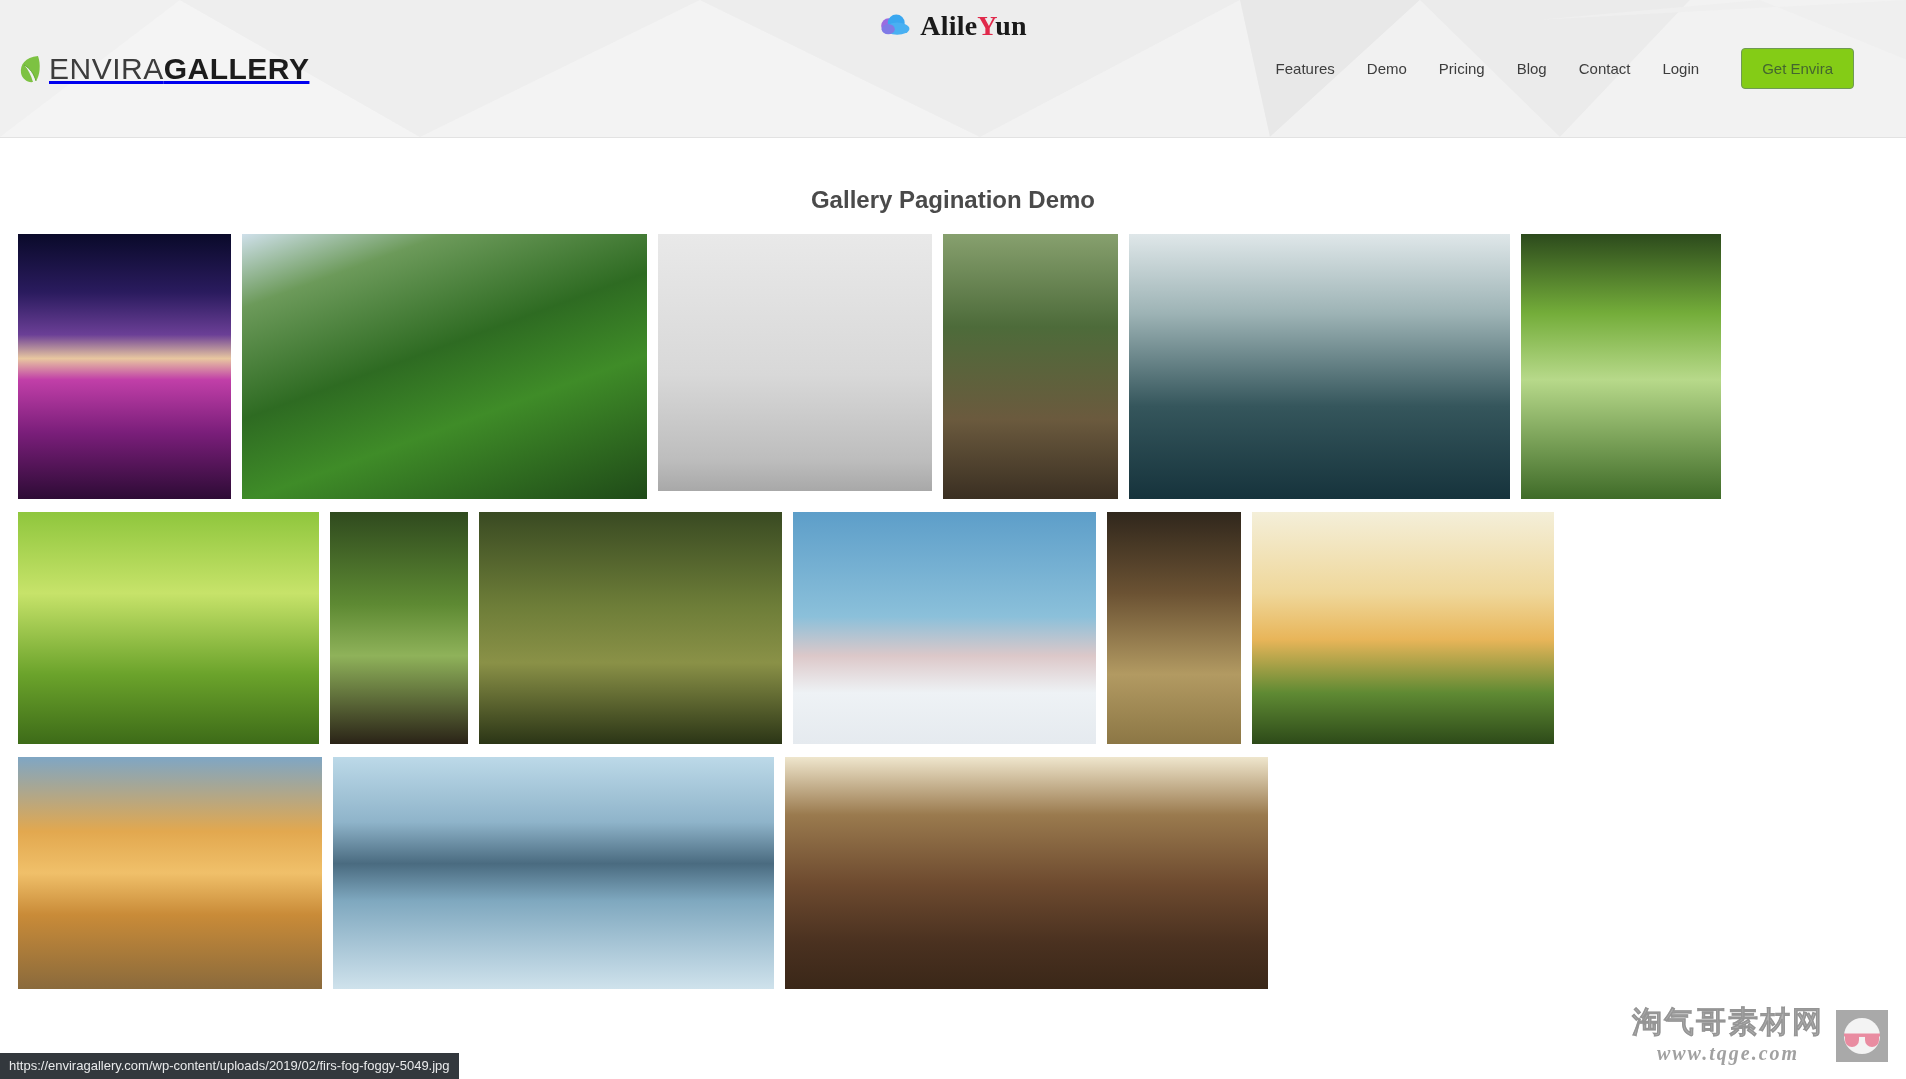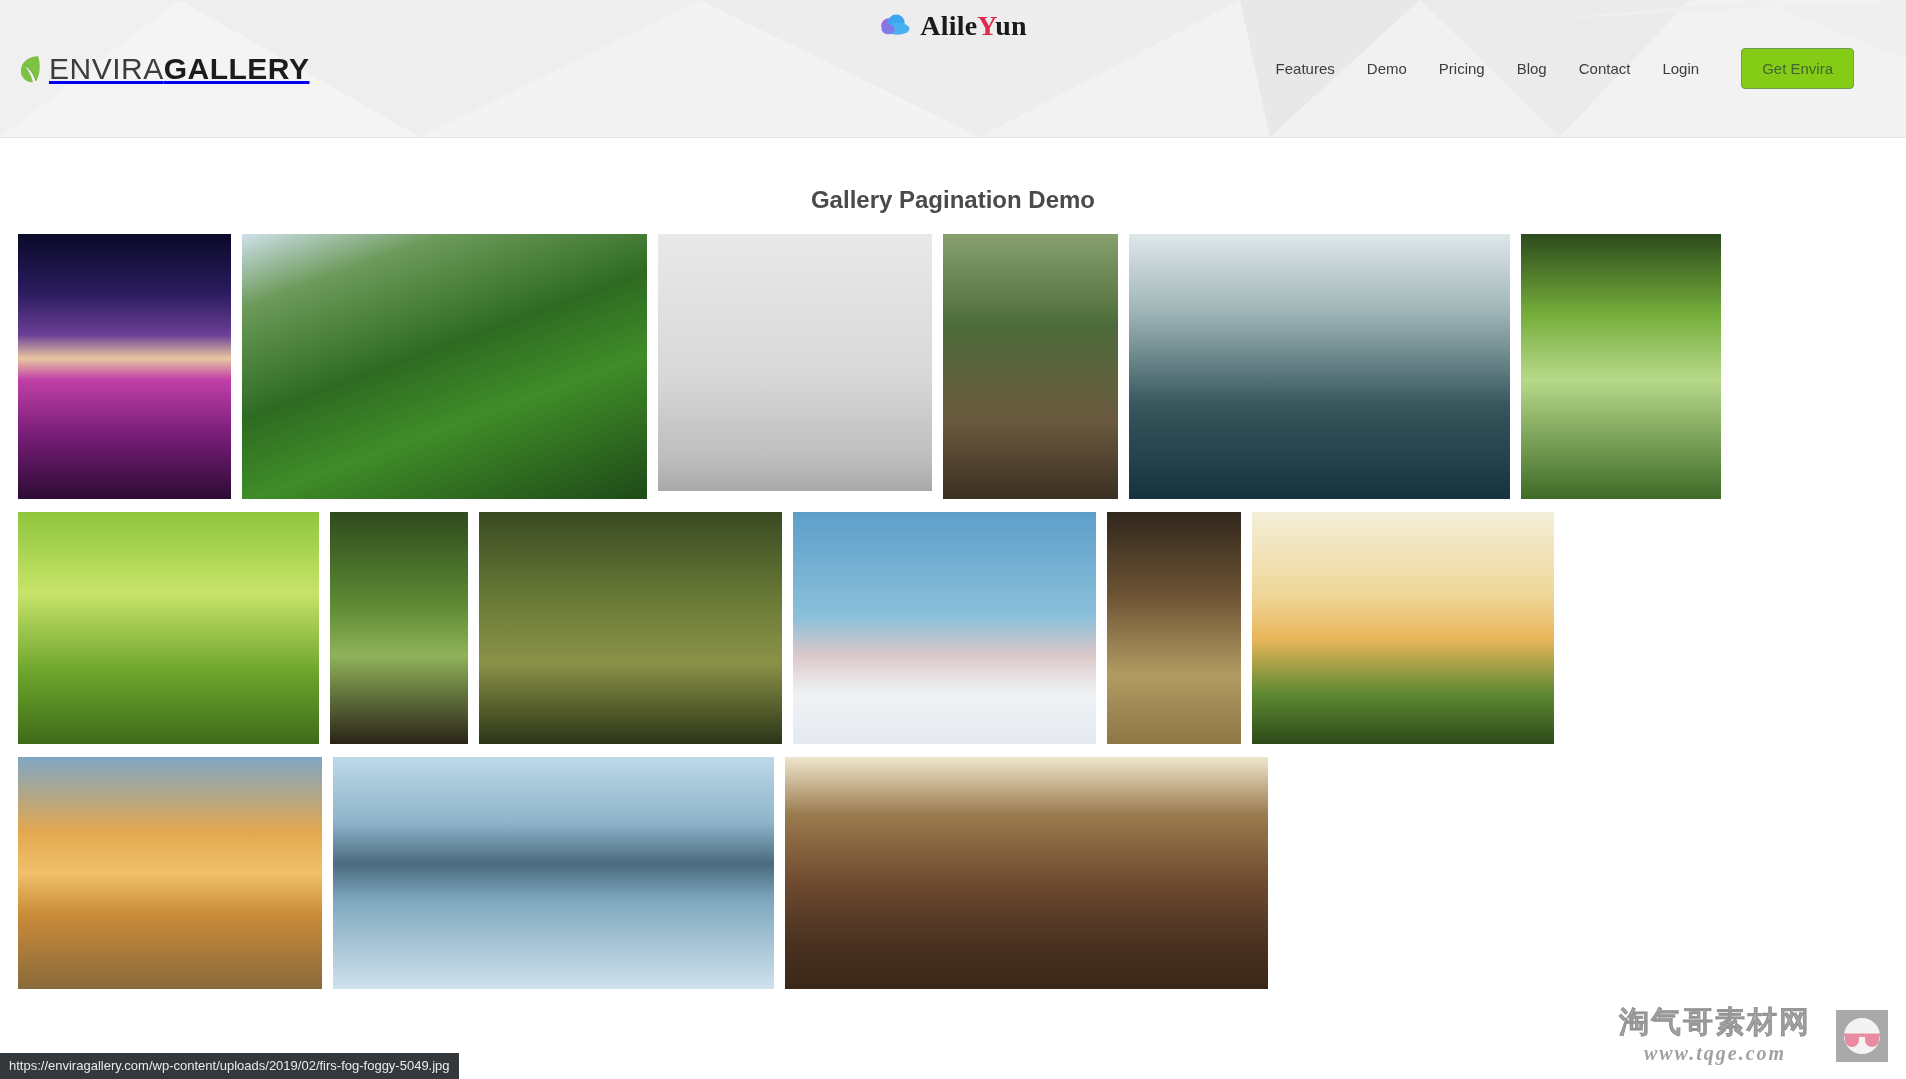--- a/index.html
+++ b/index.html
@@ -125,21 +125,21 @@
     white-space: nowrap;
     overflow: hidden;
     text-overflow: ellipsis;
     z-index: 20;
   }
 
   
   .tq-watermark {
     position: absolute;
     right: 18px; bottom: 14px;
-    display: flex; align-items: center; gap: 25px;
+    display: flex; align-items: center; gap: 12px;
     z-index: 20;
     opacity: 0.92;
   }
   .tq-left { display: flex; flex-direction: column; align-items: center; }
   .tq-cn {
     font-family: "DejaVu Sans", sans-serif;
     font-size: 30px;
     font-weight: 700;
     color: #a9a9a9;
     letter-spacing: 2px;

